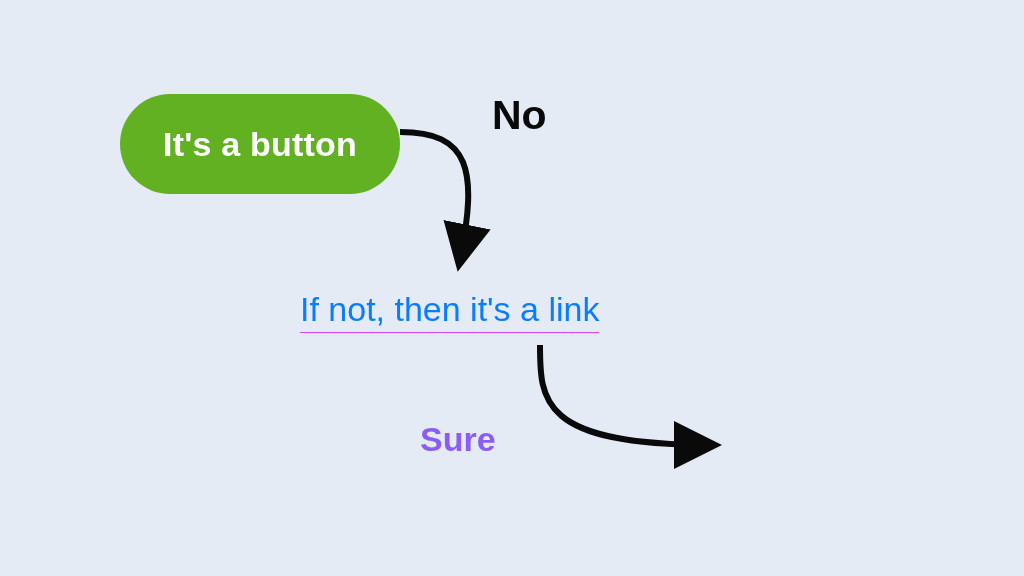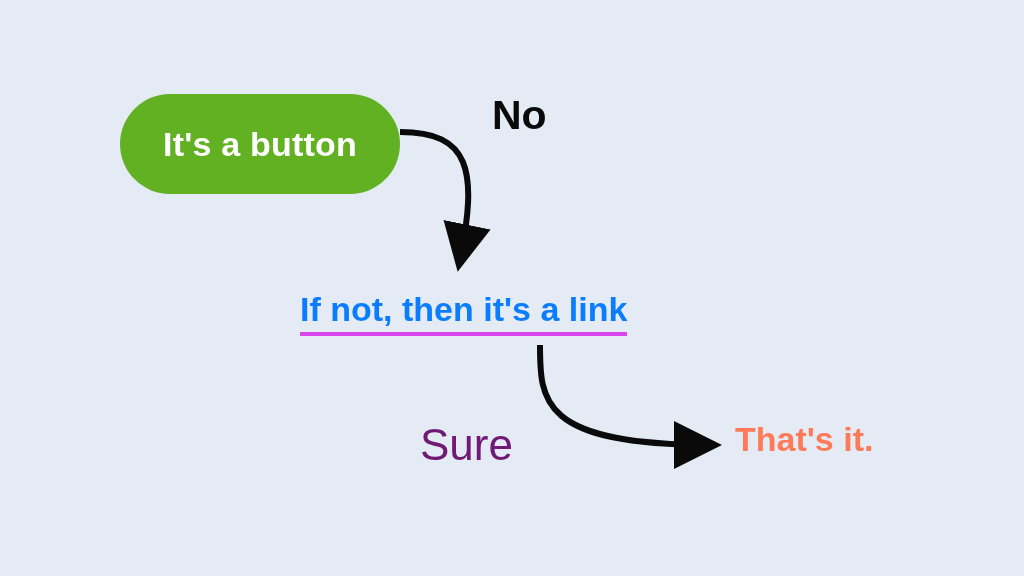--- a/index.html
+++ b/index.html
@@ -38,34 +38,34 @@
     left: 492px;
     top: 92px;
     font-weight: 800;
     font-size: 41px;
     color: #0a0a0a;
   }
   .node-link {
     position: absolute;
     left: 300px;
     top: 291px;
-    font-weight: 700;
+    font-weight: 400;
     font-size: 34px;
     color: #0a7dff;
-    border-bottom: 4px solid #d946ef;
+    border-bottom: 1px solid #d946ef;
     padding-bottom: 4px;
     line-height: 1.1;
   }
   .label-sure {
     position: absolute;
     left: 420px;
     top: 420px;
-    font-weight: 400;
-    font-size: 44px;
-    color: #701a75;
+    font-weight: 700;
+    font-size: 34px;
+    color: #8b5cf6;
   }
   .node-end {
     position: absolute;
     left: 735px;
     top: 420px;
     font-weight: 800;
     font-size: 34px;
     color: #ff7a59;
   }
   svg.arrows {
@@ -83,21 +83,20 @@
 <div class="stage">
 
   <div class="node-button">It's a button</div>
 
   <div class="label-no">No</div>
 
   <div class="node-link">If not, then it's a link</div>
 
   <div class="label-sure">Sure</div>
 
-  <div class="node-end">That's it.</div>
 
   <svg class="arrows" viewBox="0 0 1024 576">
     <defs>
       <marker id="arrowhead" markerWidth="8" markerHeight="8" refX="6" refY="4" orient="auto" markerUnits="strokeWidth">
         <path d="M0,0 L8,4 L0,8 Z" fill="#0a0a0a"></path>
       </marker>
     </defs>
 
     <path d="M 400 132 C 470 132, 478 170, 460 260" fill="none" stroke="#0a0a0a" stroke-width="6" marker-end="url(#arrowhead)"></path>
 

